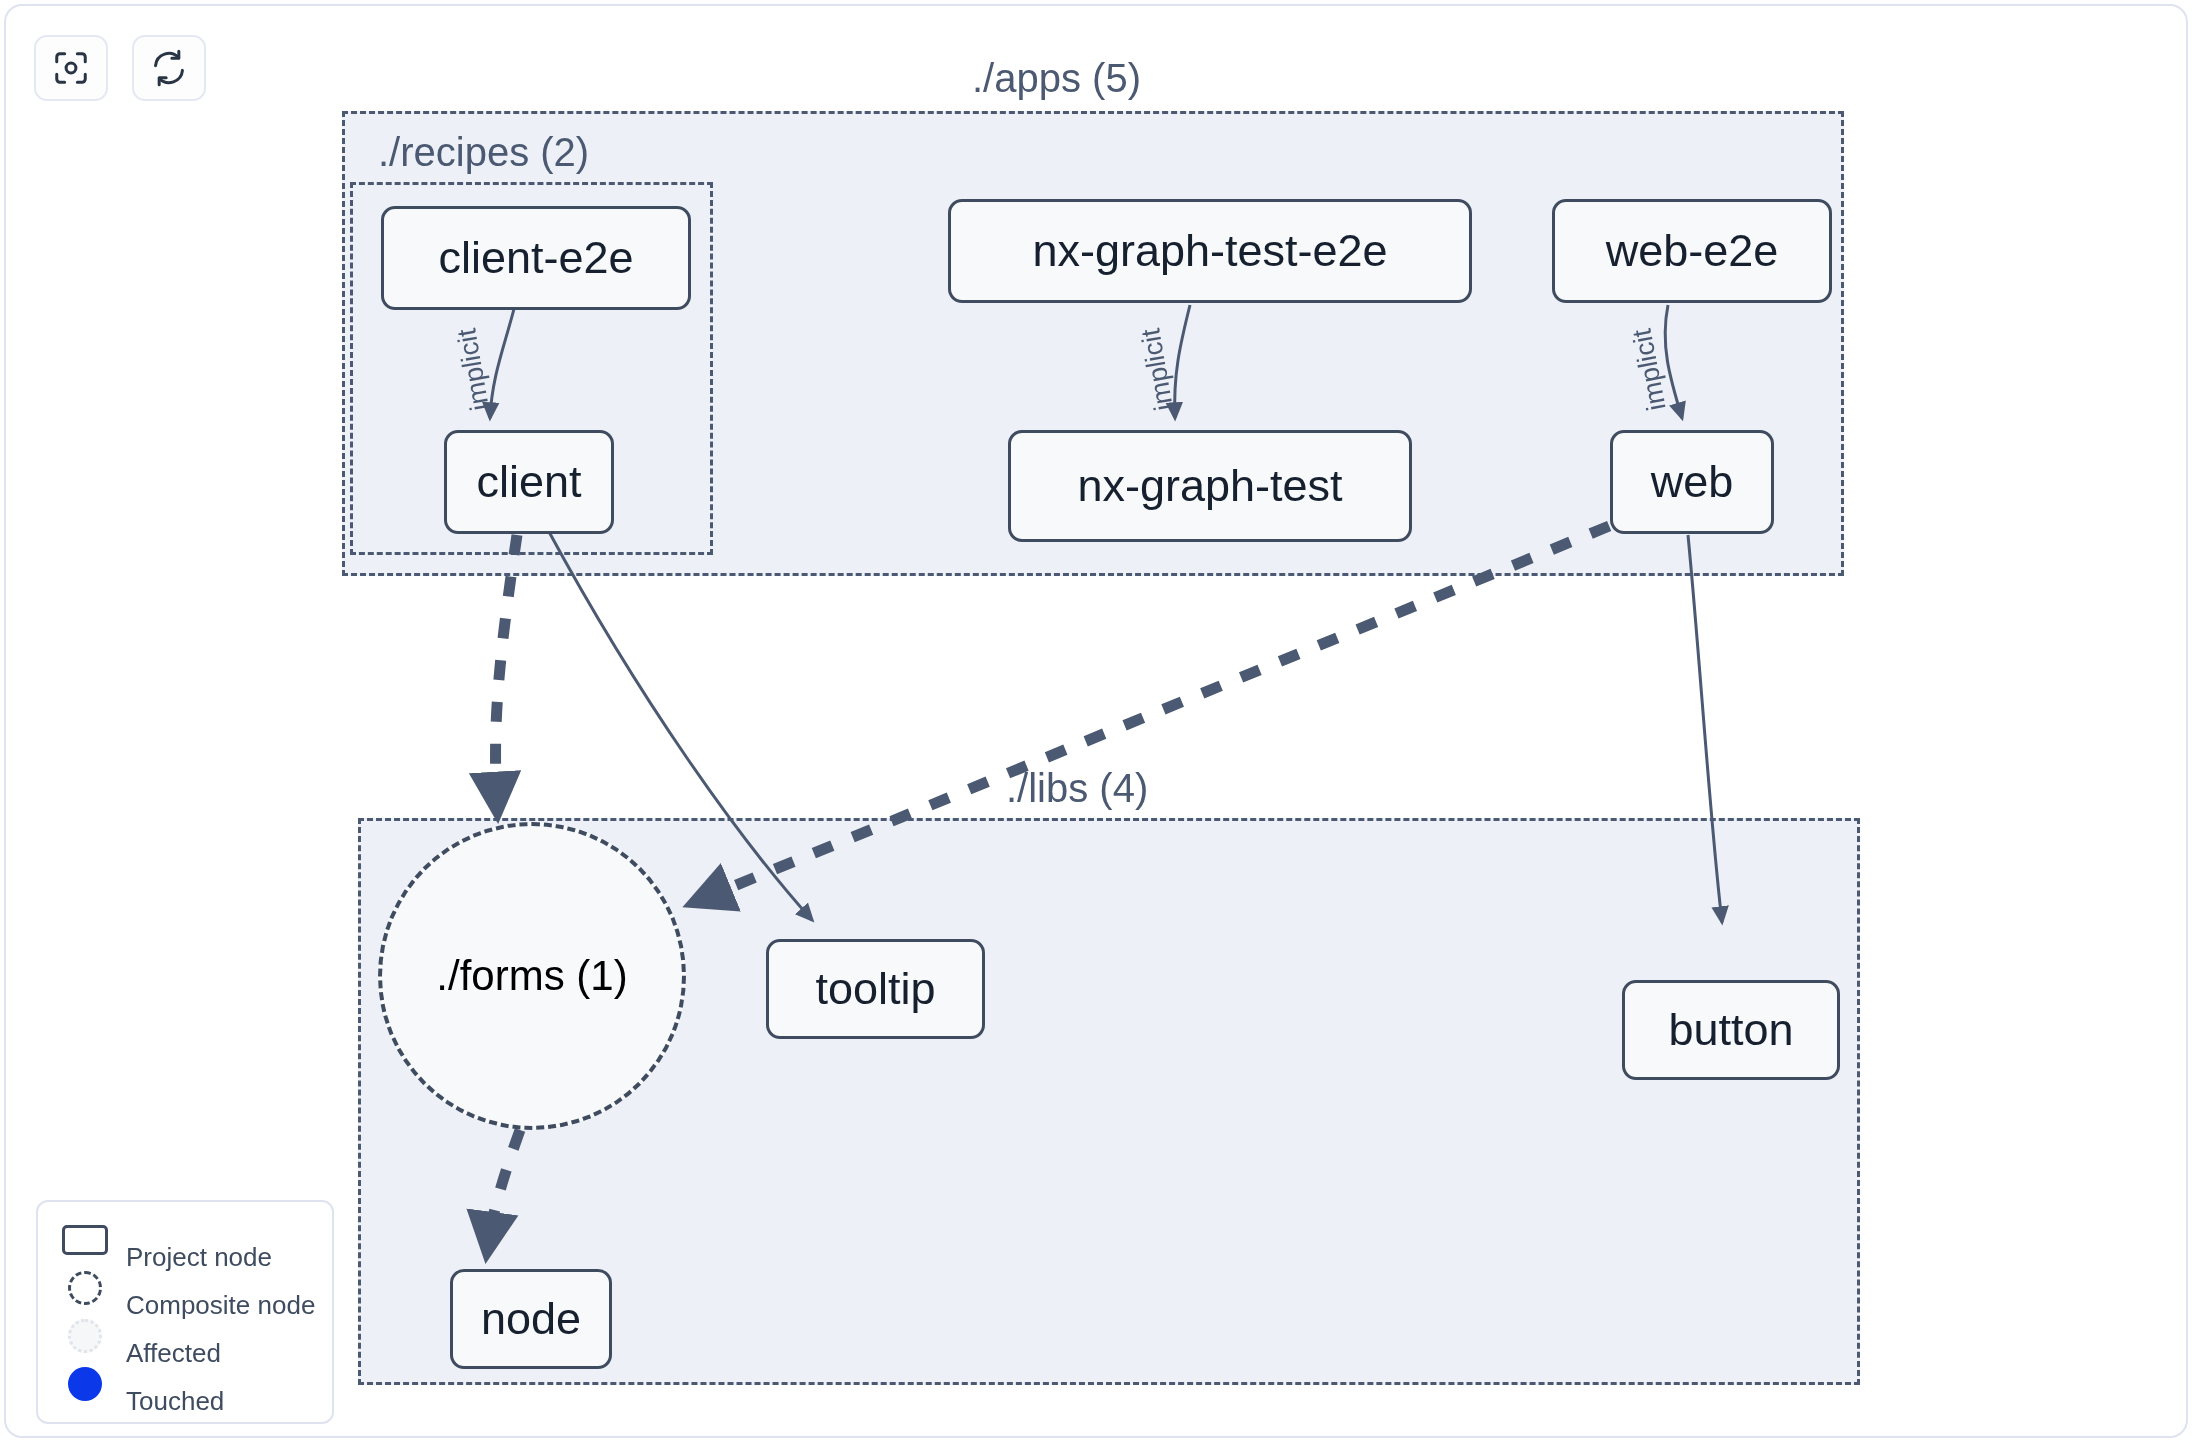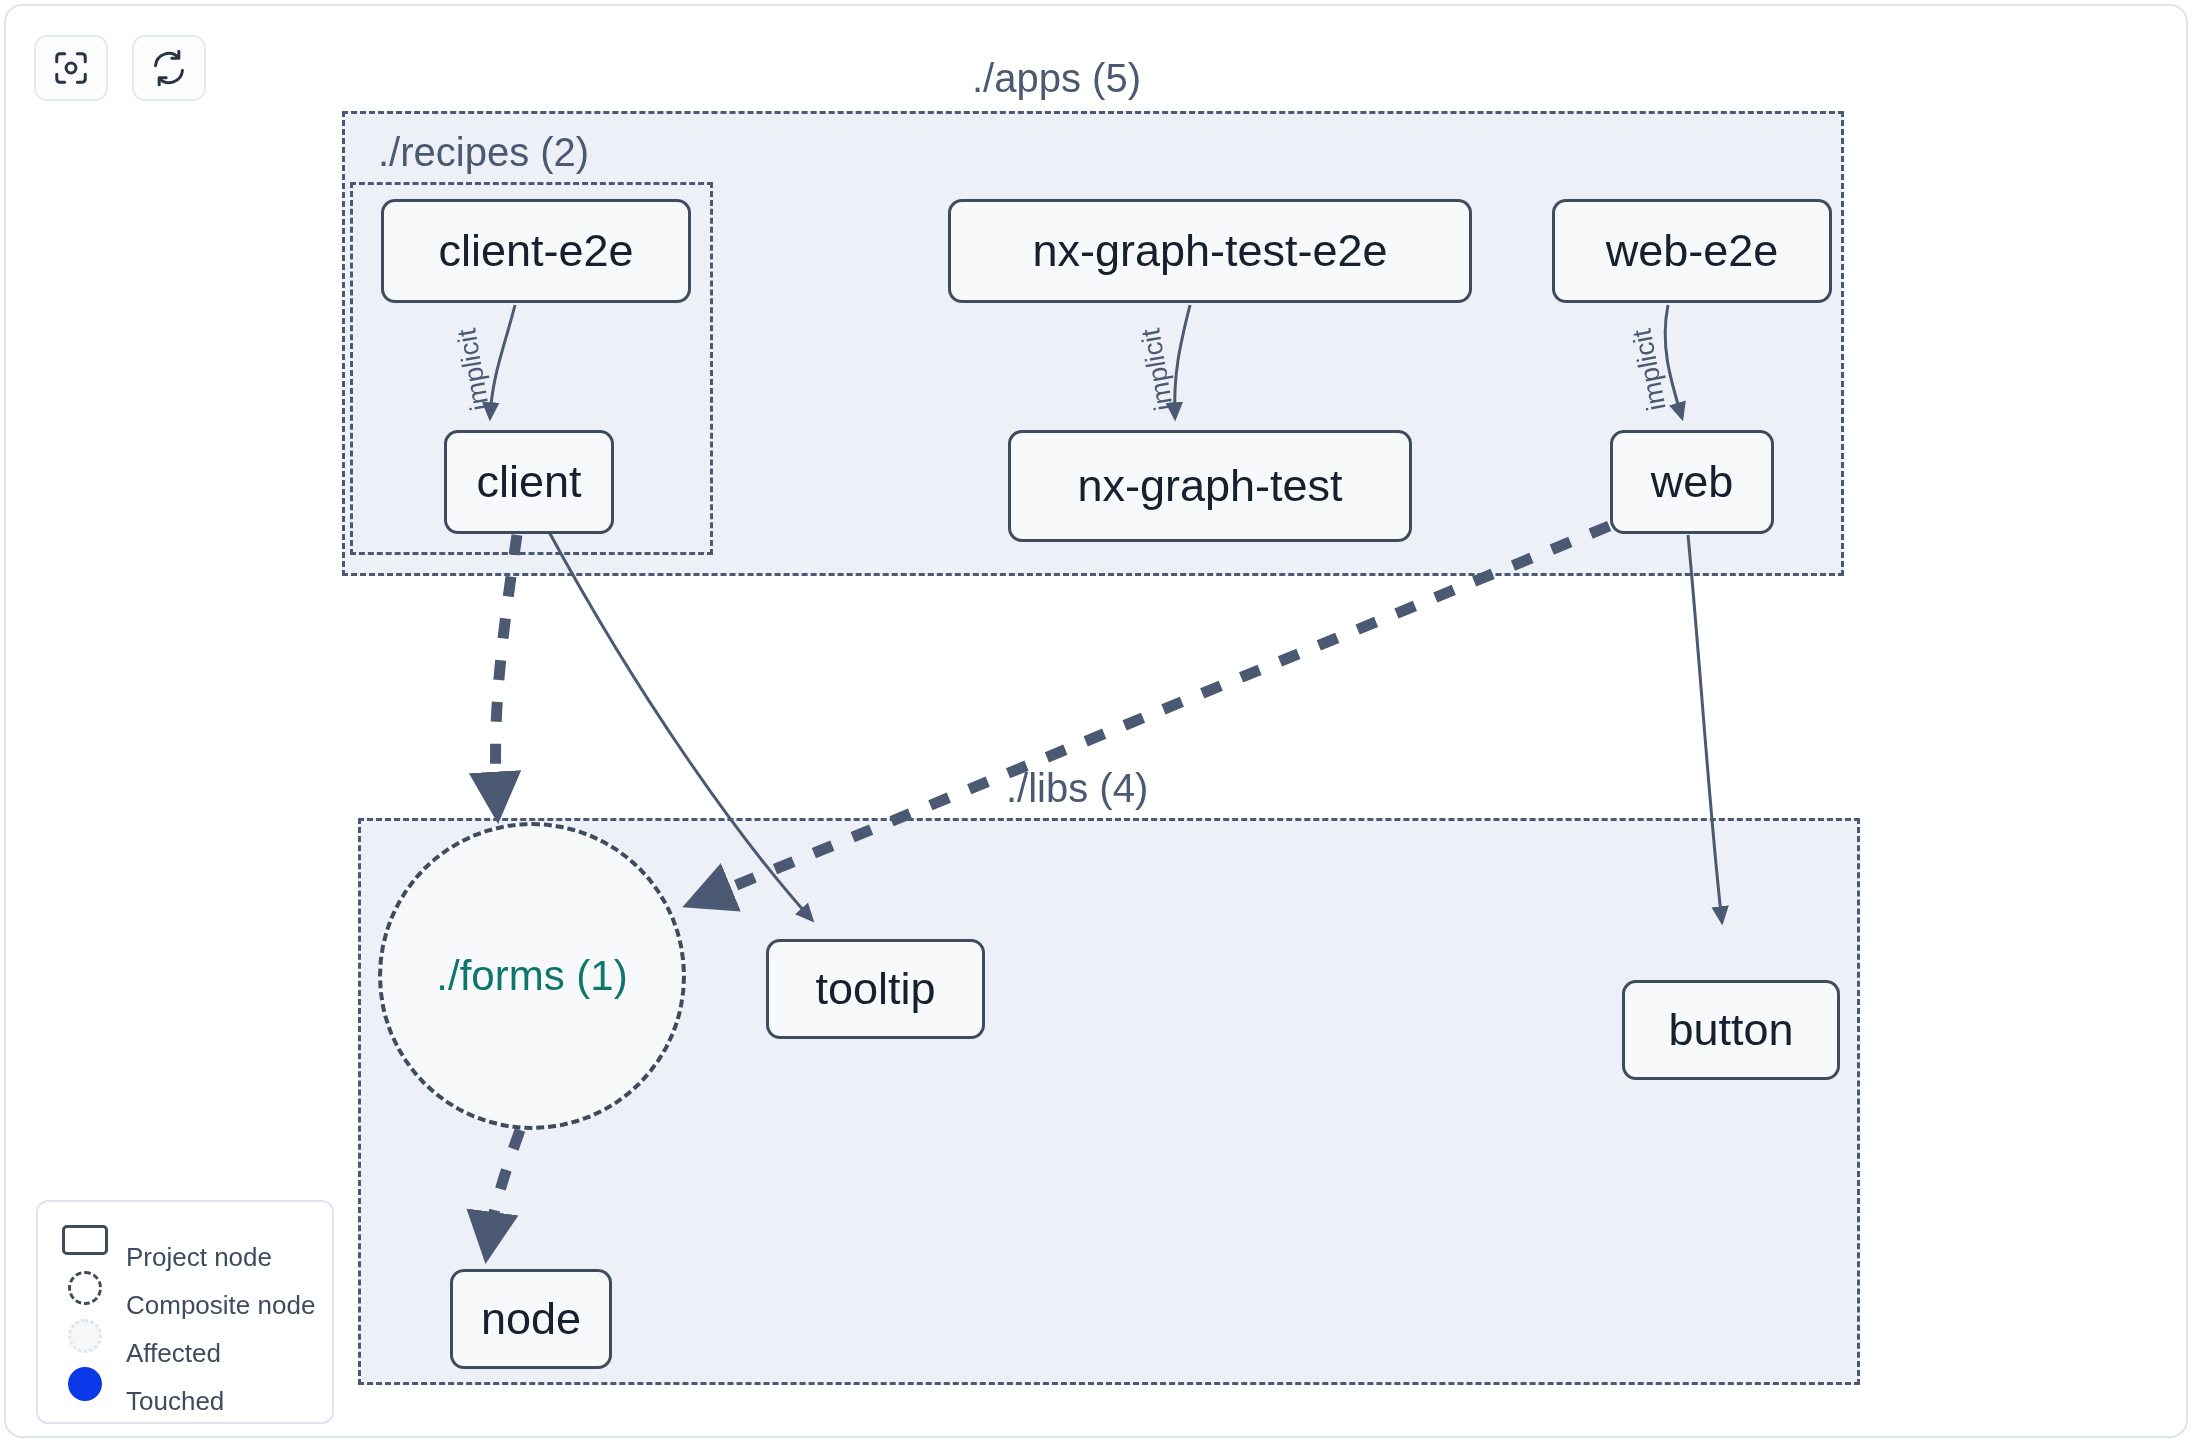--- a/index.html
+++ b/index.html
@@ -103,21 +103,21 @@
     position: absolute;
     box-sizing: border-box;
     background: #f8f9fb;
     border: 4px dashed #3f4c60;
     border-radius: 50%;
     display: flex;
     align-items: center;
     justify-content: center;
     z-index: 25;
     cursor: pointer;
-    color: #0f766e;
+    color: #000000;
     font-size: 42px;
     font-family: "Liberation Sans", sans-serif;
     white-space: nowrap;
   }
 
   
   .legend {
     position: absolute;
     left: 36px;
     top: 1200px;
@@ -254,21 +254,21 @@
 
     <g>
       <path d="M 1688 535 C 1700 660, 1710 820, 1722 922" fill="none" stroke="#4b5a72" stroke-width="3" marker-end="url(#arrow-thin)"></path>
     </g>
 
     <g>
       <path d="M 520 1130 C 502 1180, 492 1215, 488 1245" fill="none" stroke="#4b5a72" stroke-width="11" stroke-dasharray="20 22" stroke-linecap="butt" marker-end="url(#arrow-thick)"></path>
     </g>
   </svg>
 
-  <div class="node" style="left:381px; top:199px; width:310px; height:104px;">
+  <div class="node" style="left:381px; top:206px; width:310px; height:104px;">
     <span>client-e2e</span>
   </div>
 
   <div class="node" style="left:444px; top:430px; width:170px; height:104px;">
     <span>client</span>
   </div>
 
   <div class="node" style="left:948px; top:199px; width:524px; height:104px;">
     <span>nx-graph-test-e2e</span>
   </div>

